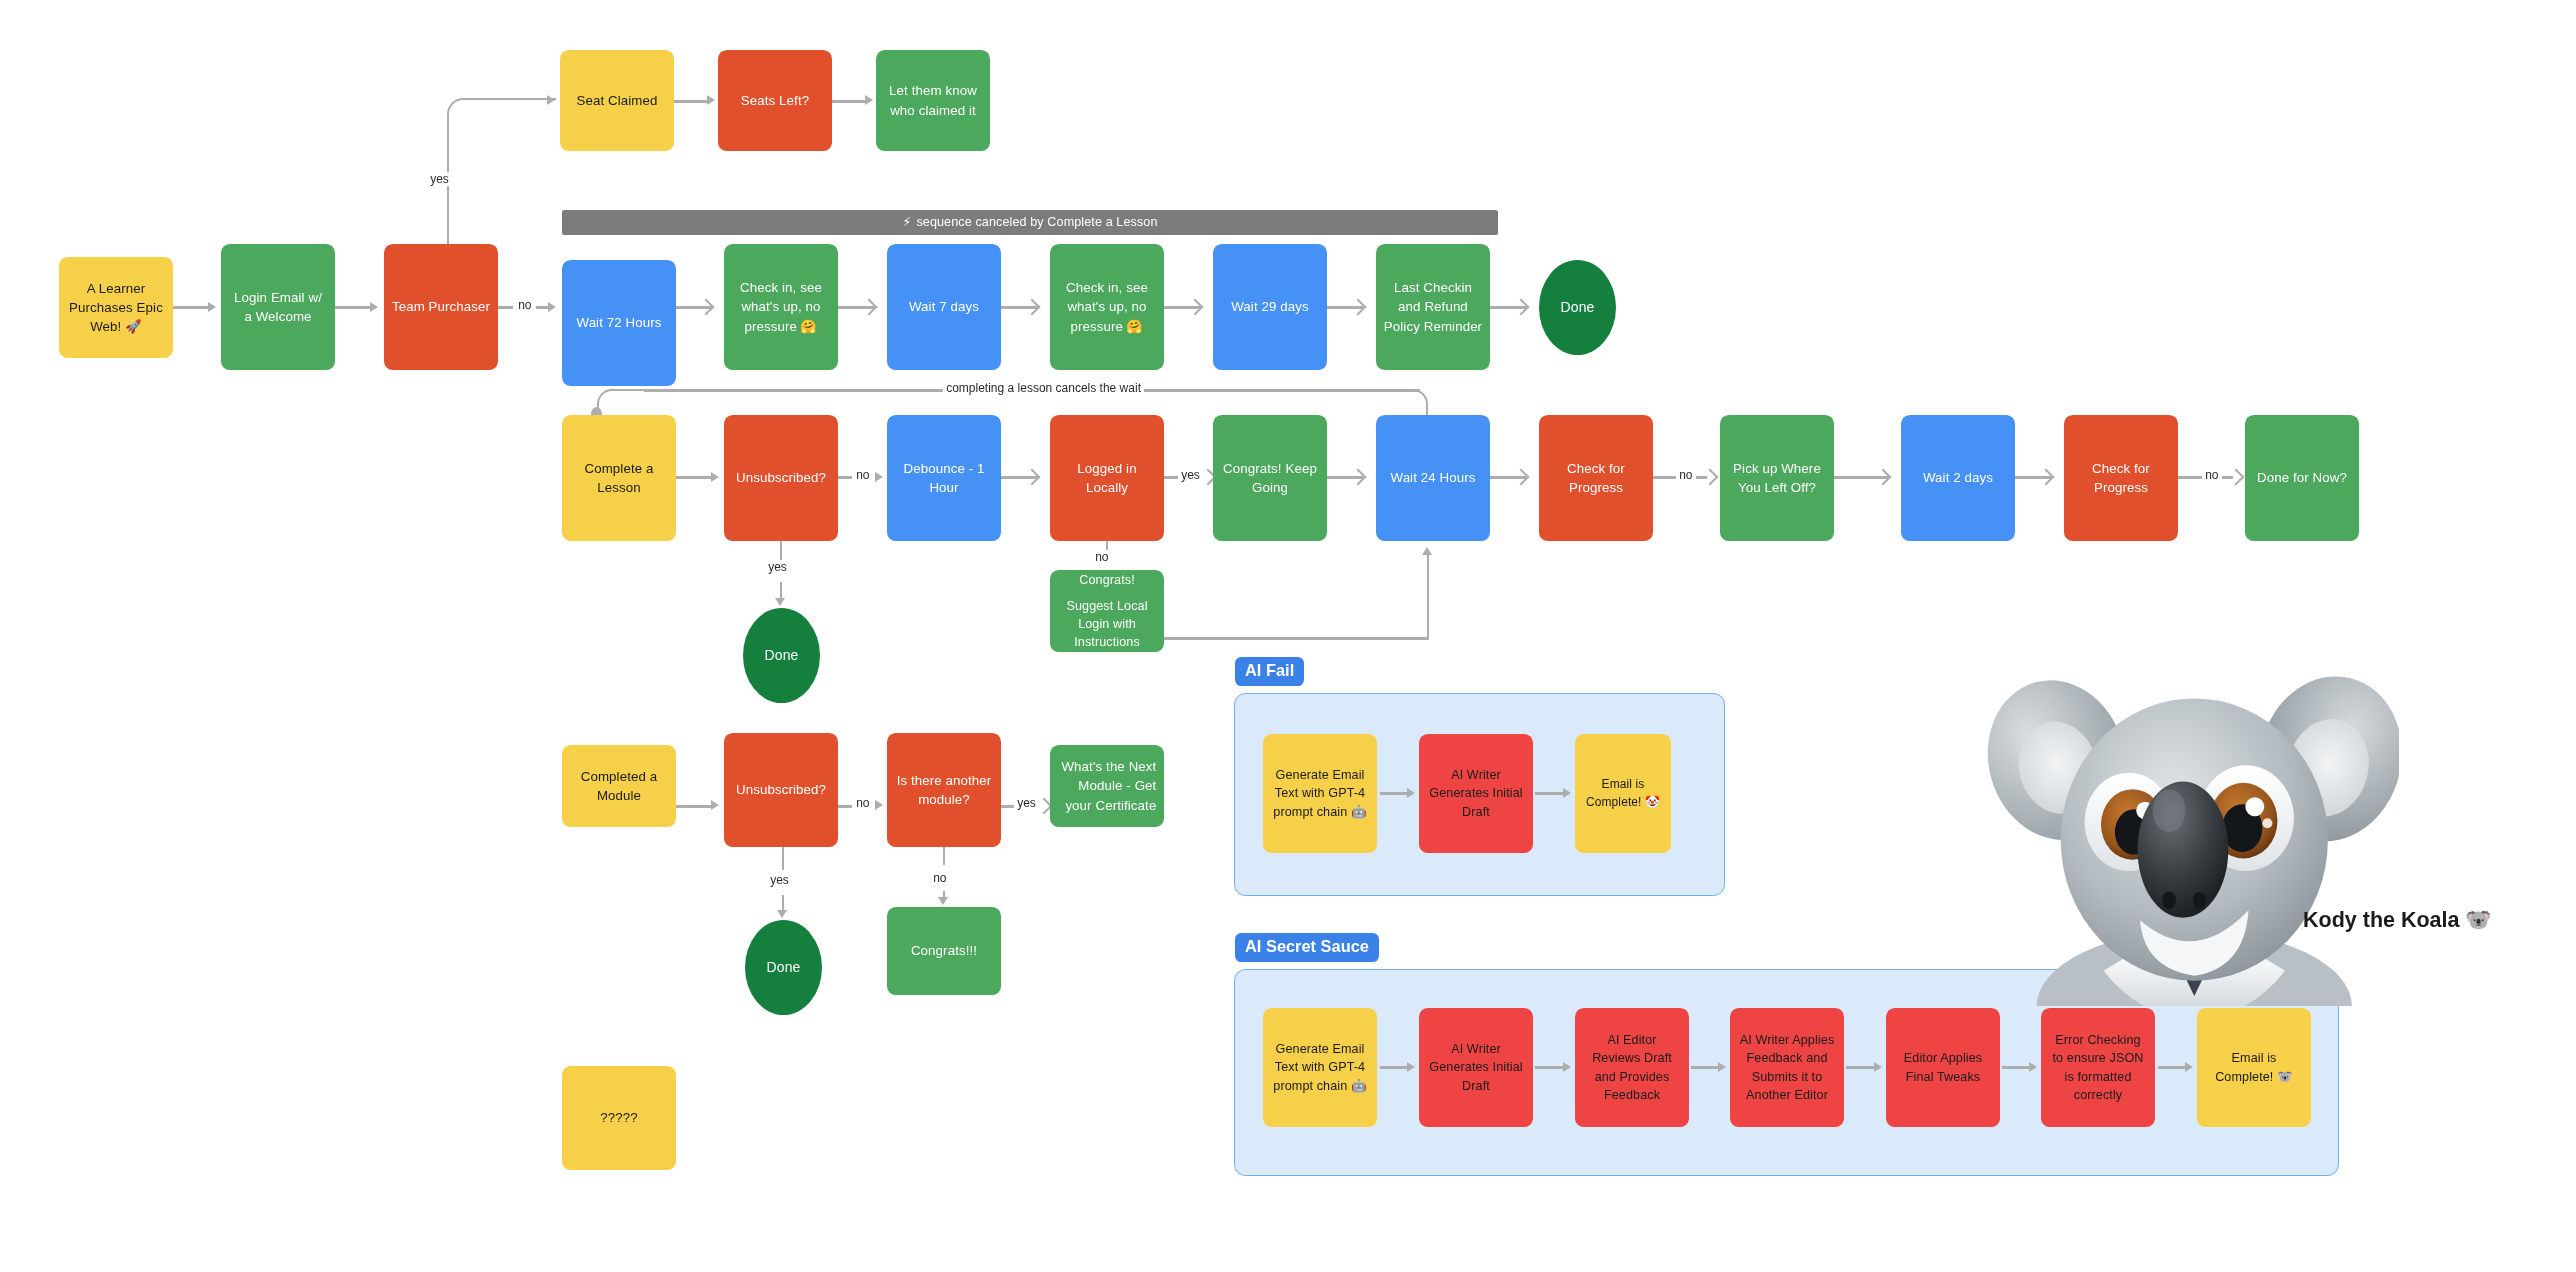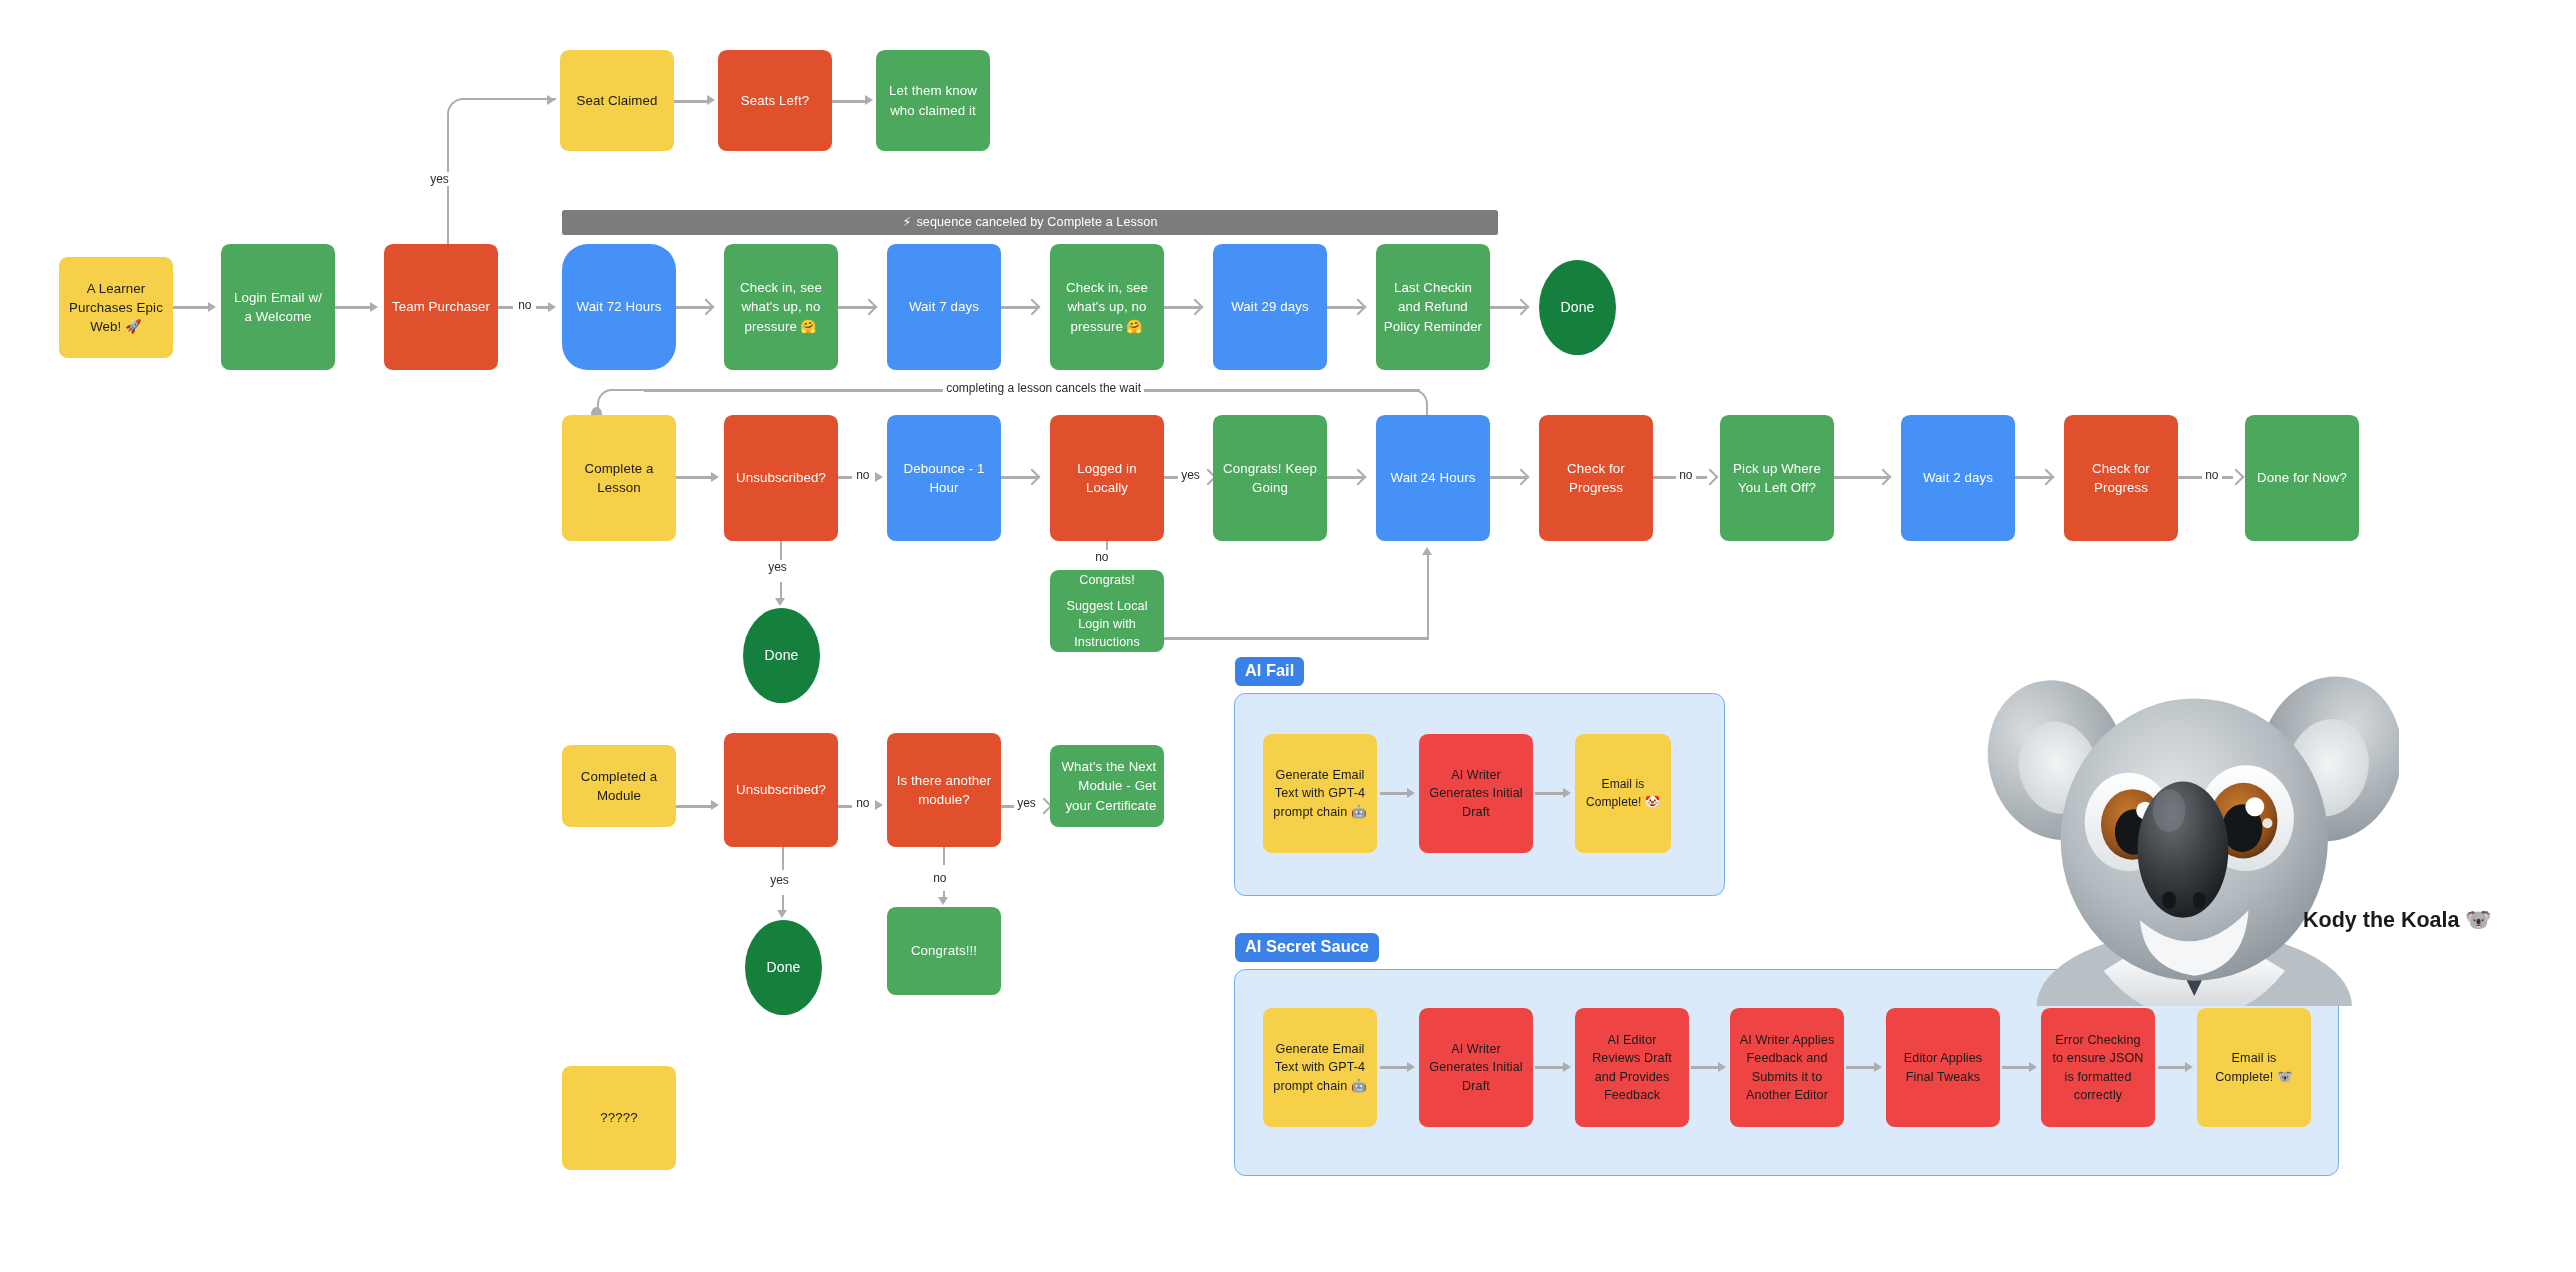--- a/index.html
+++ b/index.html
@@ -134,21 +134,21 @@
 
   <div class="node n-yellow" style="left:59px;top:257px;width:114px;height:101px;">
     <span>A Learner Purchases Epic Web! 🚀</span>
   </div>
   <div class="node n-green" style="left:221px;top:244px;width:114px;height:126px;">
     <span>Login Email w/ a Welcome</span>
   </div>
   <div class="node n-red" style="left:384px;top:244px;width:114px;height:126px;">
     <span>Team Purchaser</span>
   </div>
-  <div class="node n-blue" style="left:562px;top:244px;width:114px;height:126px;border-radius:26px;">
+  <div class="node n-blue" style="left:562px;top:260px;width:114px;height:126px;">
     <span>Wait 72 Hours</span>
   </div>
   <div class="node n-green" style="left:724px;top:244px;width:114px;height:126px;">
     <span>Check in, see what's up, no pressure 🤗</span>
   </div>
   <div class="node n-blue" style="left:887px;top:244px;width:114px;height:126px;">
     <span>Wait 7 days</span>
   </div>
   <div class="node n-green" style="left:1050px;top:244px;width:114px;height:126px;">
     <span>Check in, see what's up, no pressure 🤗</span>

